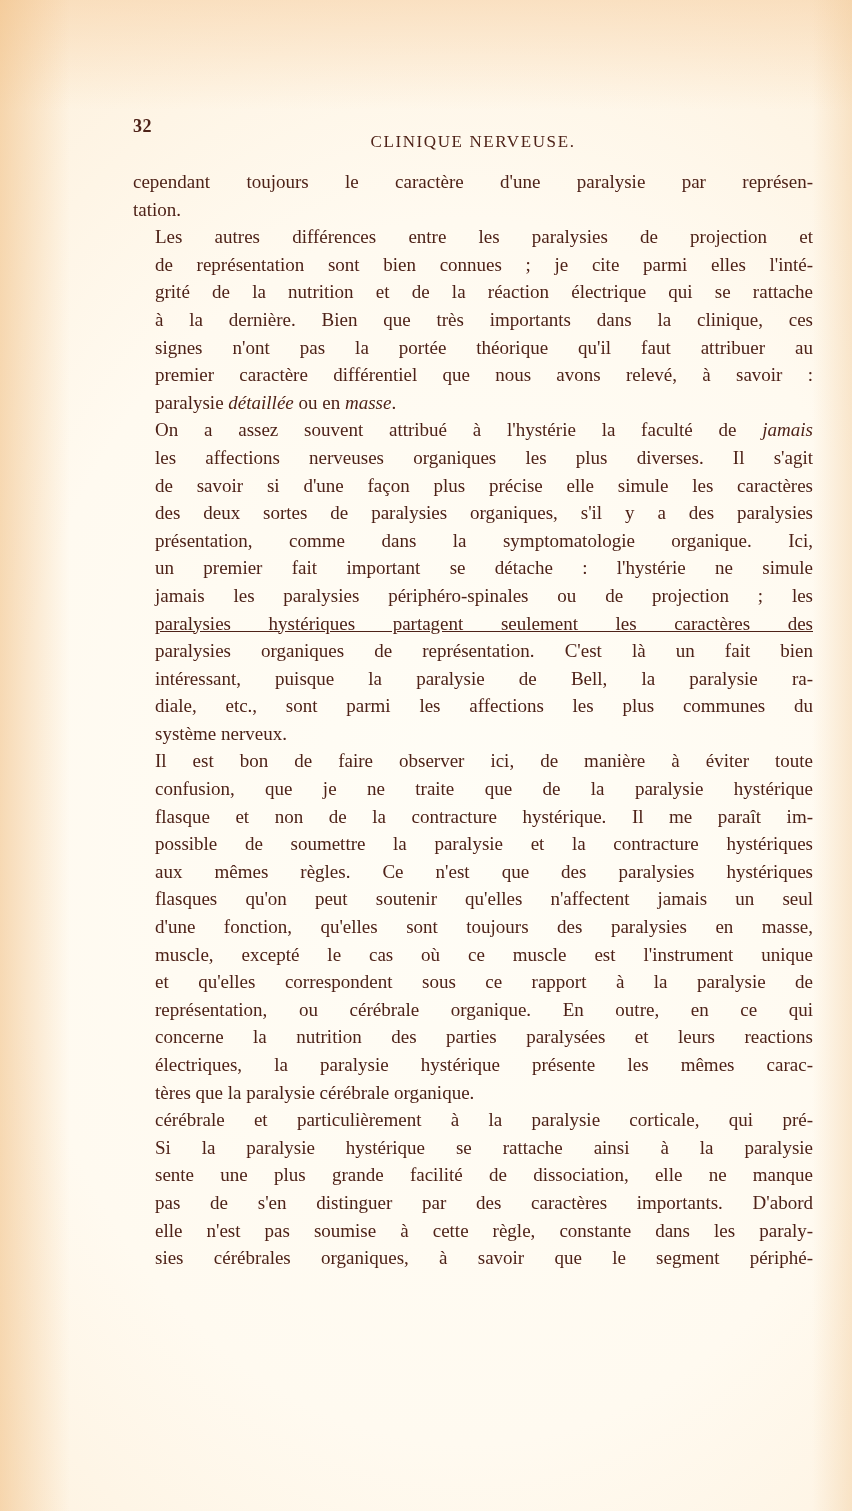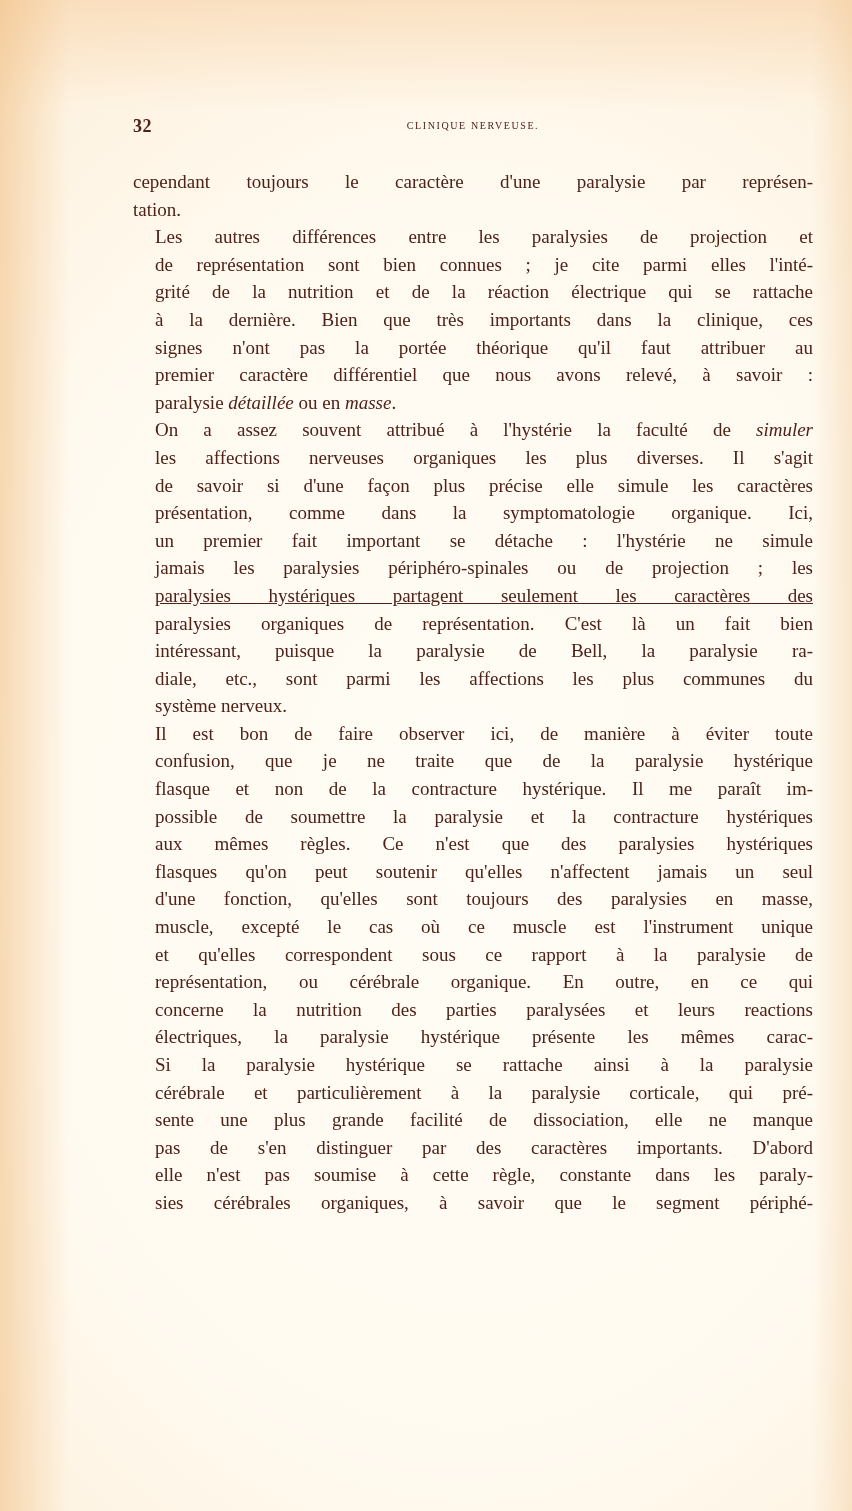--- a/index.html
+++ b/index.html
@@ -26,22 +26,22 @@
     position:absolute; left:133px; top:116px; width:680px;
   }
   .running-head {
     position:relative; height:32px;
   }
   .page-number {
     position:absolute; left:0; top:0;
     font-size:18px; font-weight:bold; letter-spacing:0.5px;
   }
   .running-title {
-    position:absolute; left:0; right:0; top:4px; text-align:center;
-    font-size:10px; letter-spacing:1.6px;
+    position:absolute; left:0; right:0; top:16px; text-align:center;
+    font-size:17px; letter-spacing:1.6px;
   }
   .body-text {
     margin-top:20px;
     font-size:19px; line-height:27.6px;
     text-align:justify;
   }
   .para { margin:0; text-indent:22px; }
   .para.cont { text-indent:0; }
   .line { display:block; text-align:justify; text-align-last:justify; white-space:nowrap; }
   .line.last { text-align-last:left; }
@@ -71,23 +71,24 @@
       <span class="line" style="text-indent: 22px; word-spacing: 0px;">Les autres différences entre les paralysies de projection et</span>
       <span class="line" style="word-spacing: 2.2px;">de représentation sont bien connues ; je cite parmi elles l'inté-</span>
       <span class="line" style="word-spacing: 2px;">grité de la nutrition et de la réaction électrique qui se rattache</span>
       <span class="line" style="word-spacing: 2.2px;">à la dernière. Bien que très importants dans la clinique, ces</span>
       <span class="line" style="word-spacing: 2.44444px;">signes n'ont pas la portée théorique qu'il faut attribuer au</span>
       <span class="line" style="word-spacing: 2.44444px;">premier caractère différentiel que nous avons relevé, à savoir :</span>
       <span class="line last"><span>paralysie </span><em>détaillée</em><span> ou en </span><em>masse</em><span>.</span></span>
     </p>
 
     <p class="para">
-      <span class="line" style="text-indent: 22px; word-spacing: 0px;"><span>On a assez souvent attribué à l'hystérie la faculté de </span><em>simuler</em></span>
+      <span class="line" style="text-indent: 22px; word-spacing: 0px;"><span>On a assez souvent attribué à l'hystérie la faculté de </span><em>jamais</em></span>
       <span class="line" style="word-spacing: 2.75px;">les affections nerveuses organiques les plus diverses. Il s'agit</span>
       <span class="line" style="word-spacing: 2.2px;">de savoir si d'une façon plus précise elle simule les caractères</span>
+      <span class="line" style="word-spacing: 2.2px;">des deux sortes de paralysies organiques, s'il y a des paralysies</span>
       <span class="line" style="word-spacing: 3.66667px;">présentation, comme dans la symptomatologie organique. Ici,</span>
       <span class="line" style="word-spacing: 2.44444px;">un premier fait important se détache : l'hystérie ne simule</span>
       <span class="line" style="word-spacing: 2.75px;">jamais les paralysies périphéro-spinales ou de projection ; les</span>
       <span class="line" style="word-spacing: 3.66667px; text-decoration: underline;">paralysies hystériques partagent seulement les caractères des</span>
       <span class="line" style="word-spacing: 2.75px;">paralysies organiques de représentation. C'est là un fait bien</span>
       <span class="line" style="word-spacing: 2.75px;">intéressant, puisque la paralysie de Bell, la paralysie ra-</span>
       <span class="line" style="word-spacing: 2.44444px;">diale, etc., sont parmi les affections les plus communes du</span>
       <span class="line last">système nerveux.</span>
     </p>
 
@@ -97,25 +98,26 @@
       <span class="line" style="word-spacing: 2.2px;">flasque et non de la contracture hystérique. Il me paraît im-</span>
       <span class="line" style="word-spacing: 2.75px;">possible de soumettre la paralysie et la contracture hystériques</span>
       <span class="line" style="word-spacing: 2.75px;">aux mêmes règles. Ce n'est que des paralysies hystériques</span>
       <span class="line" style="word-spacing: 2.75px;">flasques qu'on peut soutenir qu'elles n'affectent jamais un seul</span>
       <span class="line" style="word-spacing: 2.75px;">d'une fonction, qu'elles sont toujours des paralysies en masse,</span>
       <span class="line" style="word-spacing: 2.44444px;">muscle, excepté le cas où ce muscle est l'instrument unique</span>
       <span class="line" style="word-spacing: 2.44444px;">et qu'elles correspondent sous ce rapport à la paralysie de</span>
       <span class="line" style="word-spacing: 2.75px;">représentation, ou cérébrale organique. En outre, en ce qui</span>
       <span class="line" style="word-spacing: 2.75px;">concerne la nutrition des parties paralysées et leurs reactions</span>
       <span class="line" style="word-spacing: 3.14286px;">électriques, la paralysie hystérique présente les mêmes carac-</span>
+      <span class="line last">tères que la paralysie cérébrale organique.</span>
     </p>
 
     <p class="para">
+      <span class="line" style="word-spacing: 2.75px;">cérébrale et particulièrement à la paralysie corticale, qui pré-</span>
       <span class="line" style="text-indent: 22px; word-spacing: 0px;">Si la paralysie hystérique se rattache ainsi à la paralysie</span>
-      <span class="line" style="word-spacing: 2.75px;">cérébrale et particulièrement à la paralysie corticale, qui pré-</span>
       <span class="line" style="word-spacing: 2.44444px;">sente une plus grande facilité de dissociation, elle ne manque</span>
       <span class="line" style="word-spacing: 2.75px;">pas de s'en distinguer par des caractères importants. D'abord</span>
       <span class="line" style="word-spacing: 2.2px;">elle n'est pas soumise à cette règle, constante dans les paraly-</span>
       <span class="line" style="word-spacing: 2.75px;">sies cérébrales organiques, à savoir que le segment périphé-</span>
     </p>
 
   </div>
 </div>
 
 </body></html>

